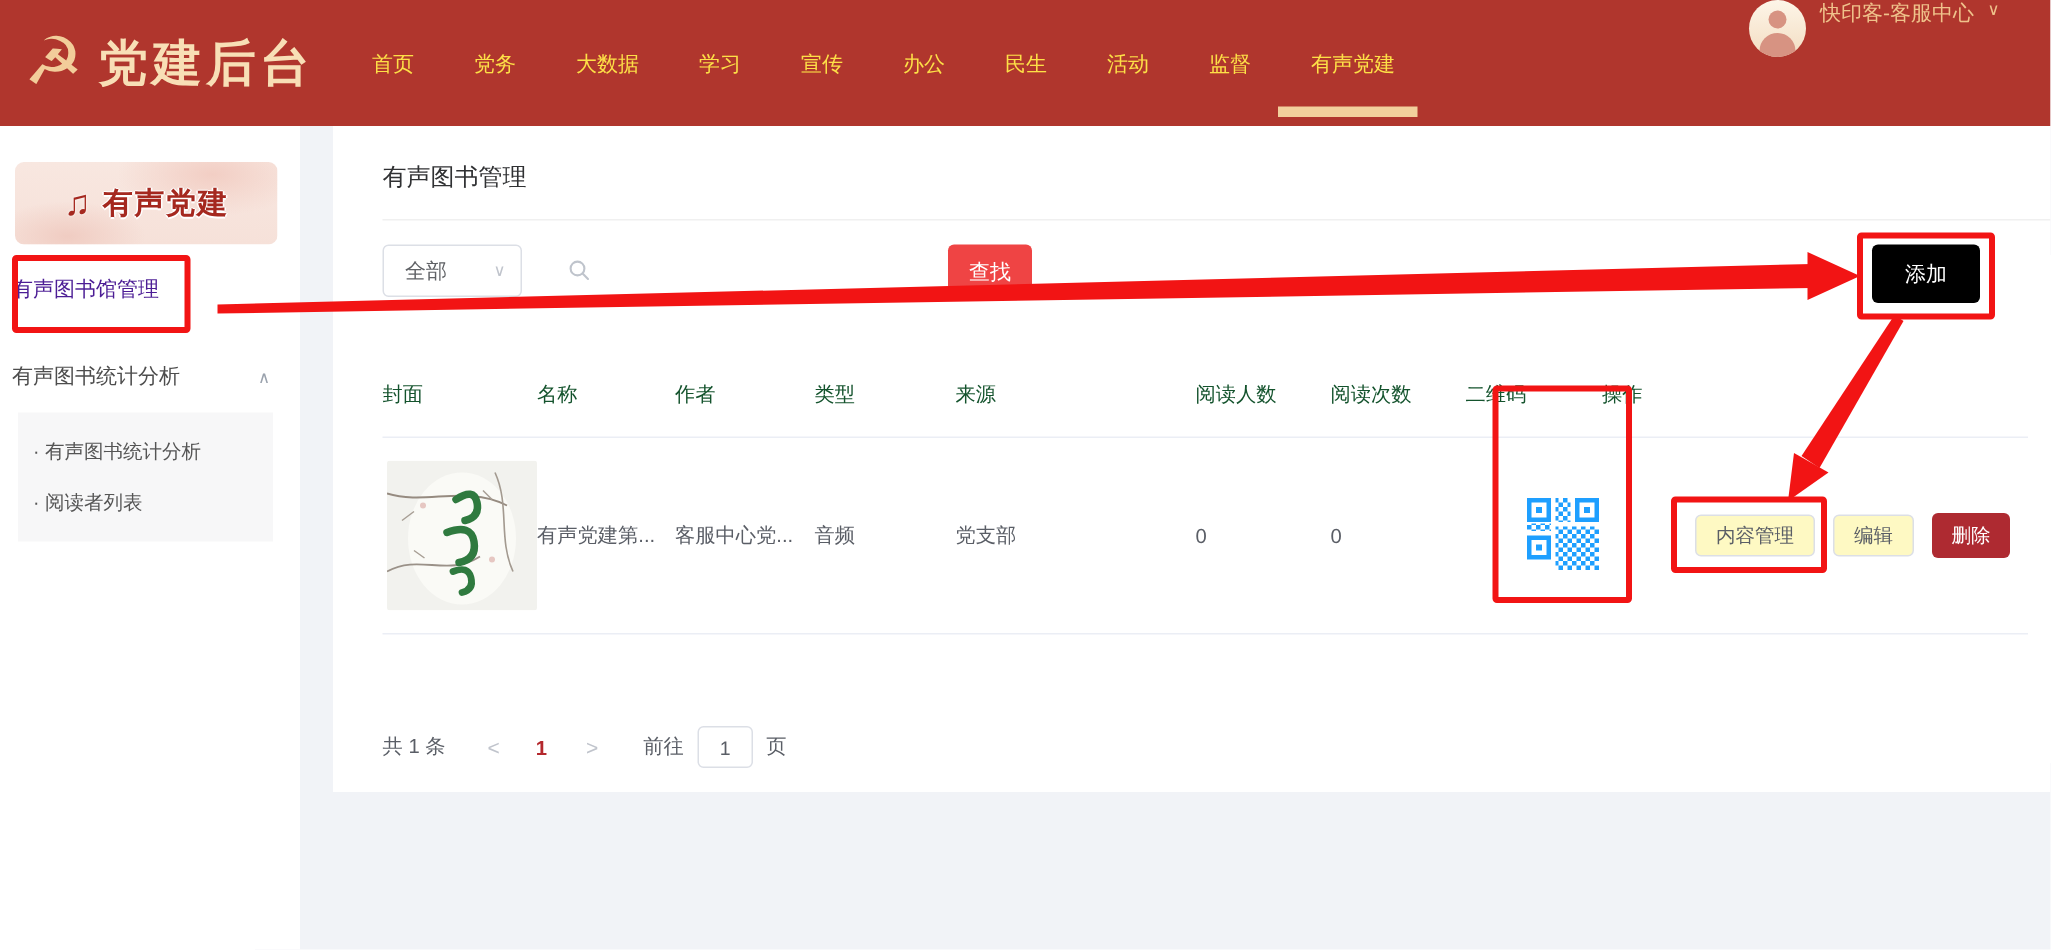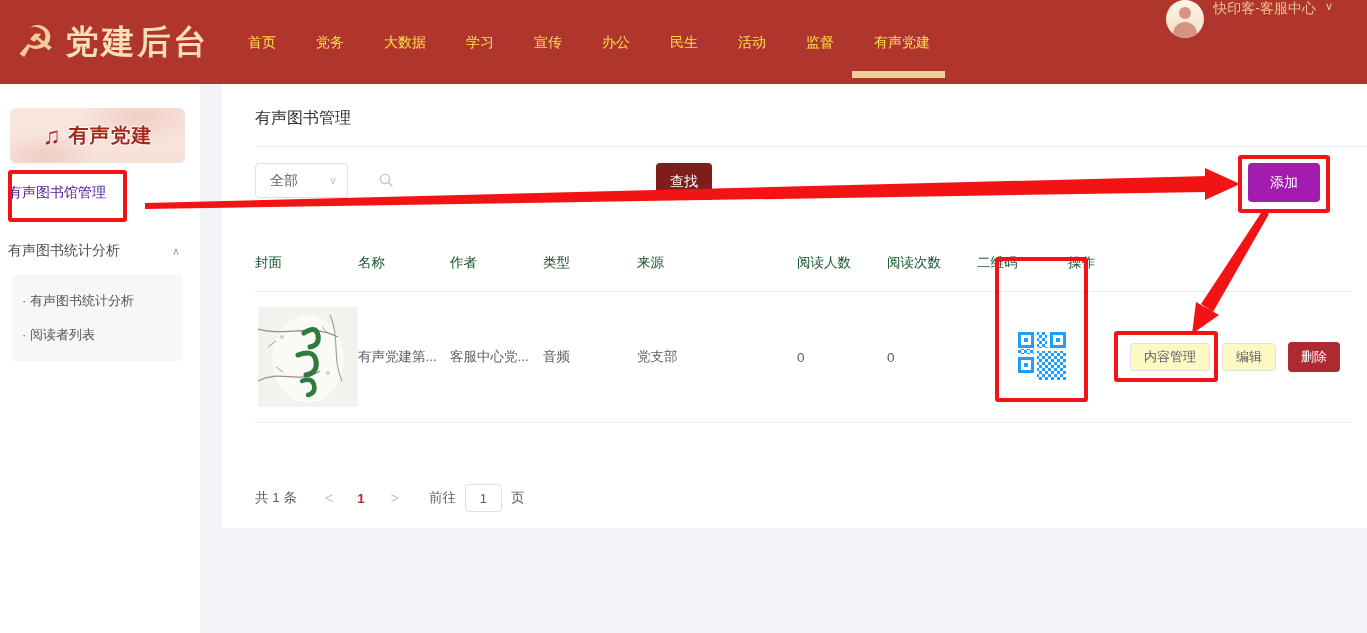--- a/index.html
+++ b/index.html
@@ -43,23 +43,23 @@
   .card { position:absolute; left:222px; top:84px; right:0; height:444px; background:#FFFFFF; z-index:1; }
   .card-title { position:absolute; left:33px; top:24px; font-size:16px; color:#303133; }
   .title-divider { position:absolute; left:33px; right:0; top:62px; height:1px; background:#F0F0F0; }
   .filter-select { position:absolute; left:33px; top:79px; width:93px; height:35px; border:1px solid #DCDFE6; border-radius:4px;
     display:flex; align-items:center; justify-content:space-between; padding:0 10px 0 14px; font-size:14px; color:#606266; cursor:pointer; background:#fff; }
   .filter-select .caret { color:#C0C4CC; font-size:11px; }
   .search-input { position:absolute; left:146px; top:79px; width:265px; height:35px; border:1px solid #DCDFE6; border-radius:4px 0 0 4px;
     padding:0 10px 0 32px; font-size:14px; color:#606266; outline:none; font-family:inherit; }
   .search-input::placeholder { color:#BFC4CC; }
   .search-icon { position:absolute; left:156px; top:88px; width:16px; height:16px; pointer-events:none; }
-  .search-btn { position:absolute; left:410px; top:79px; width:56px; height:37px; background:#7f1d1d; color:#fff; border:none;
-    border-radius:4px; font-size:14px; cursor:pointer; font-family:inherit;margin-left:24px; }
-  .add-btn { position:absolute; right:47px; top:79px; width:72px; height:39px; background:#a21caf; color:#fff; border:none;
+  .search-btn { position:absolute; left:410px; top:79px; width:56px; height:37px; background:#ef4444; color:#fff; border:none;
+    border-radius:4px; font-size:14px; cursor:pointer; font-family:inherit; }
+  .add-btn { position:absolute; right:47px; top:79px; width:72px; height:39px; background:#000000; color:#fff; border:none;
     border-radius:4px; font-size:14px; cursor:pointer; font-family:inherit; }
   
   .tgrid { display:grid; grid-template-columns:103px 92px 93px 94px 160px 90px 90px 91px 1fr; }
   .table-head { position:absolute; left:33px; right:15px; top:170px; color:#14532d; font-size:13.5px; }
   .head-divider { position:absolute; left:33px; right:15px; top:207px; height:1px; background:#EBEEF5; }
   .table-row { position:absolute; left:33px; right:15px; top:208px; height:131px; align-items:center;
     font-size:13.5px; color:#5A5E66; border-bottom:1px solid #EBEEF5; }
   .cover { width:100px; height:100px; margin-left:3px; border-radius:2px; overflow:hidden; }
   .qr-wrap { margin-left:41px; width:48px; height:48px; cursor:pointer; }
   .actions { display:flex; align-items:center; gap:12px; margin-left:62px; }

